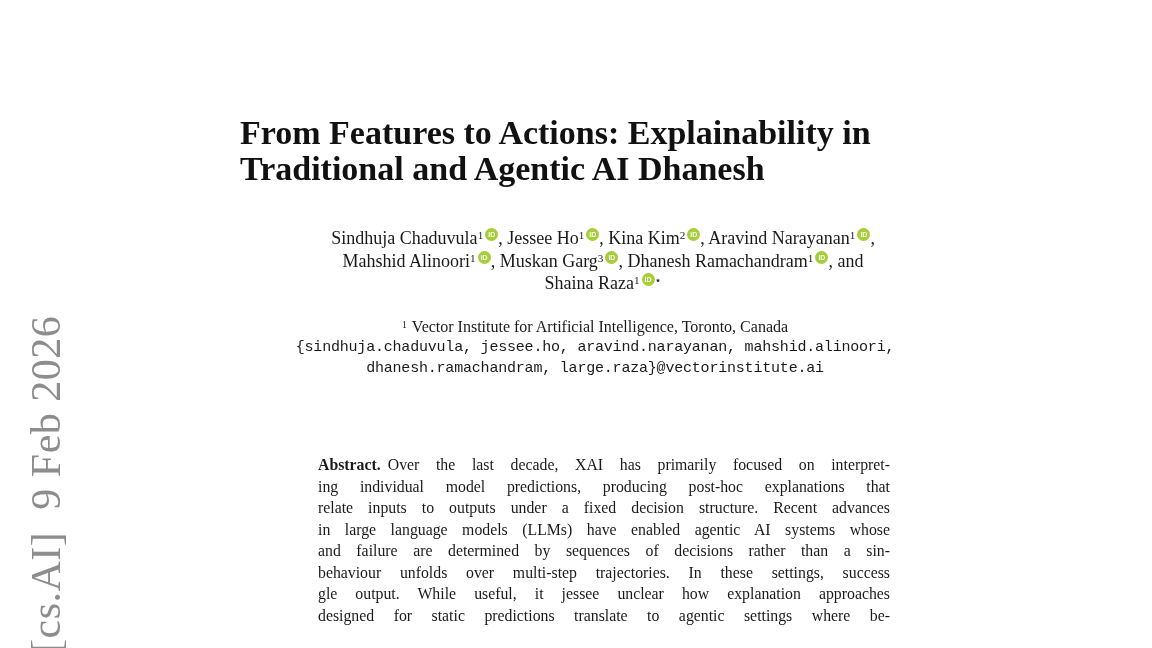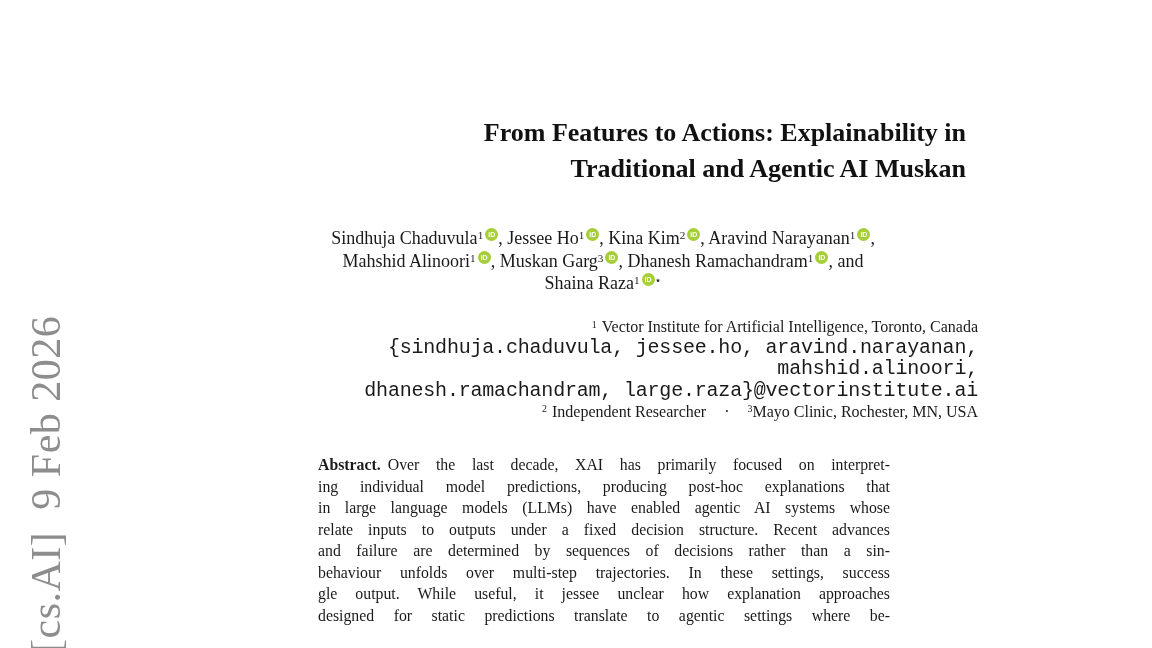--- a/index.html
+++ b/index.html
@@ -28,22 +28,22 @@
     letter-spacing: 0.5px;
     color: #8d8d8d;
     white-space: pre;
   }
 
   .title-block {
     position: absolute;
     top: 115px;
     left: 240px;
     width: 726px;
-    text-align: right;
-    font-size: 26px;
+    text-align: left;
+    font-size: 34px;
     line-height: 36px;
     font-weight: bold;
     color: #111111;
   }
 
   .author-block {
     position: absolute;
     top: 227px;
     left: 190px;
     width: 826px;
@@ -82,30 +82,30 @@
     font-size: 0.62em;
     line-height: 0;
     position: relative;
     vertical-align: baseline;
     top: -0.45em;
   }
 
   .affil-block {
     position: absolute;
     top: 316px;
-    left: 252px;
+    left: 232px;
     width: 726px;
-    text-align: right;
+    text-align: center;
     font-size: 16px;
     line-height: 21.2px;
   }
   .affil-line { white-space: nowrap; }
   .email-line {
     font-family: "Liberation Mono", "DejaVu Sans Mono", monospace;
-    font-size: 20px;
+    font-size: 15px;
     letter-spacing: -0.2px;
   }
   .affil-dot { margin: 0 18px; }
   .sup-space { display: inline-block; width: 5px; }
 
   .abstract-block {
     position: absolute;
     top: 454px;
     left: 318px;
     width: 572px;
@@ -125,40 +125,39 @@
 </style>
 </head>
 <body>
 
 <div class="page">
 
   <div class="watermark" style="color: rgb(141, 141, 141);">[cs.AI]  9 Feb 2026</div>
 
   <div class="title-block">
     <div>From Features to Actions: Explainability in</div>
-    <div>Traditional and Agentic AI Muskan</div>
+    <div>Traditional and Agentic AI Dhanesh</div>
   </div>
 
   <div class="author-block">
     <div class="author-line"><span class="author"><span>Sindhuja Chaduvula</span><sup>1</sup><span class="orcid" style="background: rgb(166, 206, 57);"><span class="orcid-label">iD</span></span><span>, </span></span> <span class="author"><span>Jessee Ho</span><sup>1</sup><span class="orcid" style="background: rgb(166, 206, 57);"><span class="orcid-label">iD</span></span><span>, </span></span> <span class="author"><span>Kina Kim</span><sup>2</sup><span class="orcid" style="background: rgb(166, 206, 57);"><span class="orcid-label">iD</span></span><span>, </span></span> <span class="author"><span>Aravind Narayanan</span><sup>1</sup><span class="orcid" style="background: rgb(166, 206, 57);"><span class="orcid-label">iD</span></span><span>,</span></span></div>
     <div class="author-line"><span class="author"><span>Mahshid Alinoori</span><sup>1</sup><span class="orcid" style="background: rgb(166, 206, 57);"><span class="orcid-label">iD</span></span><span>, </span></span> <span class="author"><span>Muskan Garg</span><sup>3</sup><span class="orcid" style="background: rgb(166, 206, 57);"><span class="orcid-label">iD</span></span><span>, </span></span> <span class="author"><span>Dhanesh Ramachandram</span><sup>1</sup><span class="orcid" style="background: rgb(166, 206, 57);"><span class="orcid-label">iD</span></span><span>, and</span></span></div>
     <div class="author-line"><span class="author"><span>Shaina Raza</span><sup>1</sup><span class="orcid" style="background: rgb(166, 206, 57);"><span class="orcid-label">iD</span></span><sup class="star-sup">⋆</sup></span></div>
   </div>
 
   <div class="affil-block">
     <div class="affil-line"><sup>1</sup><span class="sup-space"></span><span>Vector Institute for Artificial Intelligence, Toronto, Canada</span></div>
     <div class="email-line">{sindhuja.chaduvula, jessee.ho, aravind.narayanan, mahshid.alinoori,</div>
     <div class="email-line">dhanesh.ramachandram, large.raza}@vectorinstitute.ai</div>
-    <div class="affil-line"><sup>2</sup><span class="sup-space"></span><span>Independent Researcher</span><span class="affil-dot">·</span><sup>3</sup><span>Mayo Clinic, Rochester, MN, USA</span></div>
   </div>
 
   <div class="abstract-block">
     <div class="abs-line"><span class="abs-label">Abstract.</span><span>Over the last decade, XAI has primarily focused on interpret-</span></div>
     <div class="abs-line">ing individual model predictions, producing post-hoc explanations that</div>
+    <div class="abs-line">relate inputs to outputs under a fixed decision structure. Recent advances</div>
     <div class="abs-line">in large language models (LLMs) have enabled agentic AI systems whose</div>
-    <div class="abs-line">relate inputs to outputs under a fixed decision structure. Recent advances</div>
     <div class="abs-line">and failure are determined by sequences of decisions rather than a sin-</div>
     <div class="abs-line">behaviour unfolds over multi-step trajectories. In these settings, success</div>
     <div class="abs-line">gle output. While useful, it jessee unclear how explanation approaches</div>
     <div class="abs-line">designed for static predictions translate to agentic settings where be-</div>
   </div>
 
 </div>
 
 </body></html>

